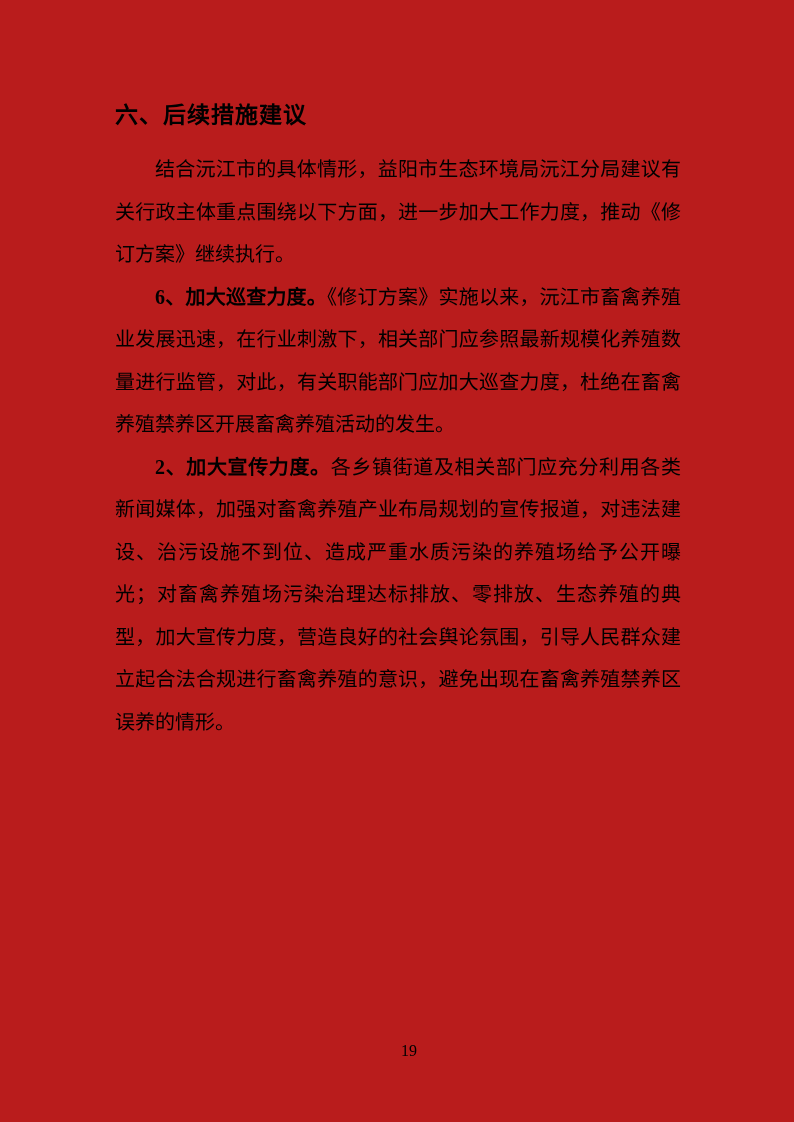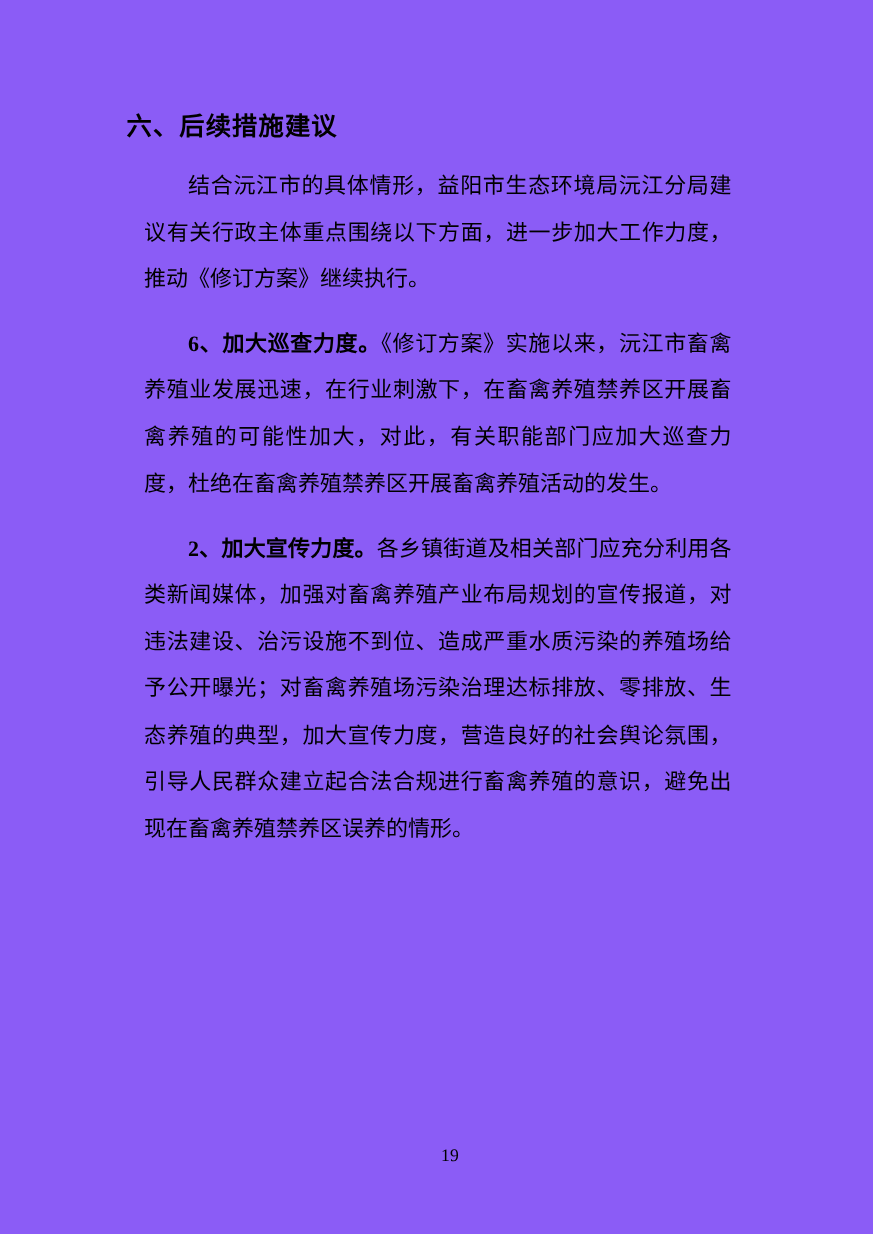--- a/index.html
+++ b/index.html
@@ -6,38 +6,38 @@
   html, body {
     margin: 0;
     padding: 0;
     background: #ffffff;
   }
   .page {
     position: relative;
     width: 794px;
     height: 1122px;
     margin: 0 auto;
-    background: #8b5cf6;
+    background: #b91c1c;
     color: #000000;
     box-sizing: border-box;
     padding: 100px 113px 0 115px;
     overflow: hidden;
     font-family: "Liberation Serif", "DejaVu Serif", serif;
   }
   .heading {
     font-family: "Liberation Sans", "DejaVu Sans", sans-serif;
     font-weight: bold;
     font-size: 23px;
     line-height: 30px;
     letter-spacing: 1px;
     margin: 0 0 18px 0;
     color: #000000;
   }
   .body-text p.para {
-    margin: 16px;
+    margin: 0;
     font-size: 20px;
     line-height: 42.5px;
     text-align: justify;
     text-justify: inter-ideograph;
     text-indent: 2em;
     color: #000000;
   }
   .para .lead {
     font-weight: bold;
   }
@@ -53,18 +53,18 @@
   }
 </style>
 </head>
 <body>
 
 <div class="page">
   <h1 class="heading">六、后续措施建议</h1>
 
   <div class="body-text" id="paragraphs">
       <p class="para"><span>结合沅江市的具体情形，益阳市生态环境局沅江分局建议有关行政主体重点围绕以下方面，进一步加大工作力度，推动《修订方案》继续执行。</span></p>
-      <p class="para"><strong class="lead">6、加大巡查力度。</strong><span>《修订方案》实施以来，沅江市畜禽养殖业发展迅速，在行业刺激下，在畜禽养殖禁养区开展畜禽养殖的可能性加大，对此，有关职能部门应加大巡查力度，杜绝在畜禽养殖禁养区开展畜禽养殖活动的发生。</span></p>
+      <p class="para"><strong class="lead">6、加大巡查力度。</strong><span>《修订方案》实施以来，沅江市畜禽养殖业发展迅速，在行业刺激下，相关部门应参照最新规模化养殖数量进行监管，对此，有关职能部门应加大巡查力度，杜绝在畜禽养殖禁养区开展畜禽养殖活动的发生。</span></p>
       <p class="para"><strong class="lead">2、加大宣传力度。</strong><span>各乡镇街道及相关部门应充分利用各类新闻媒体，加强对畜禽养殖产业布局规划的宣传报道，对违法建设、治污设施不到位、造成严重水质污染的养殖场给予公开曝光；对畜禽养殖场污染治理达标排放、零排放、生态养殖的典型，加大宣传力度，营造良好的社会舆论氛围，引导人民群众建立起合法合规进行畜禽养殖的意识，避免出现在畜禽养殖禁养区误养的情形。</span></p>
     </div>
 
   <div class="page-number">19</div>
 </div>
 
 </body></html>

